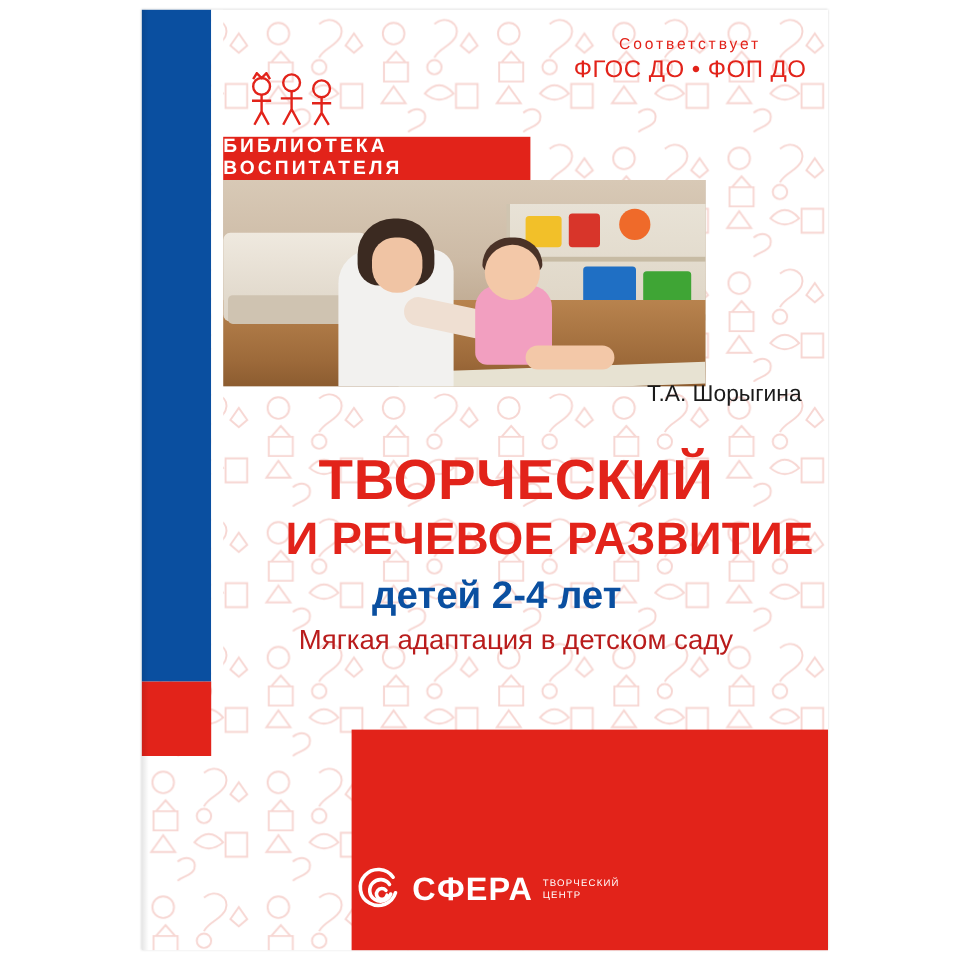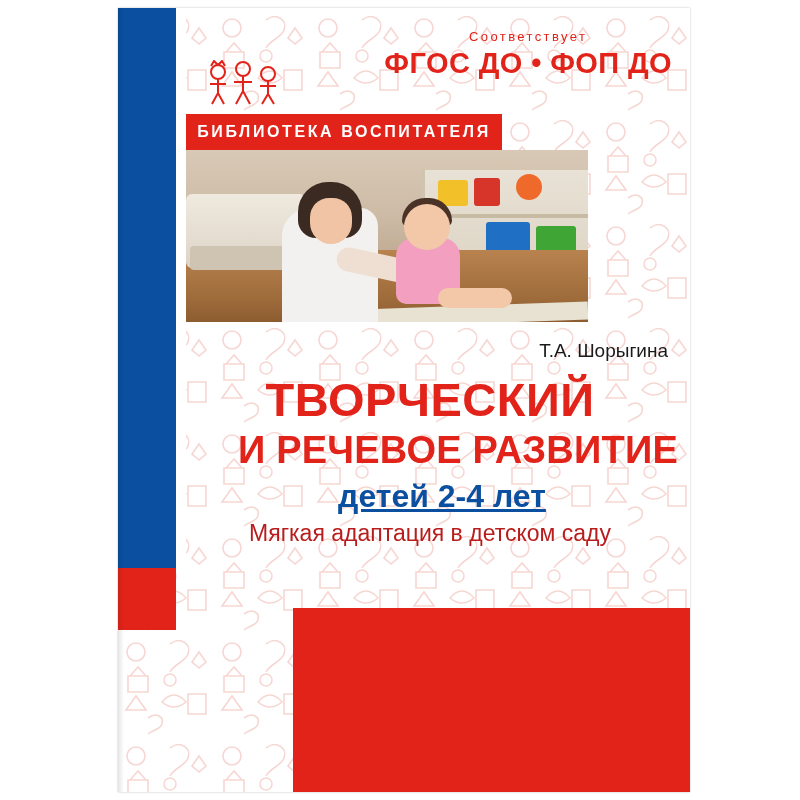--- a/index.html
+++ b/index.html
@@ -88,32 +88,32 @@
     text-align: center;
     color: #e2231a;
     line-height: 1.12;
   }
   #compliance .line1 {
     font-size: 13px;
     letter-spacing: 2.4px;
     font-weight: normal;
   }
   #compliance .line2 {
-    font-size: 29px;
-    font-weight: bold;
+    font-size: 20px;
+    font-weight: normal;
     letter-spacing: 0.4px;
     margin-top: 2px;
   }
 
   
   #series-badge {
     position: absolute;
     left: 68px;
     top: 106px;
-    width: 316px;
+    width: 256px;
     height: 36px;
     background: #e2231a;
     display: flex;
     align-items: center;
     justify-content: center;
   }
   #series-badge .txt {
     color: #ffffff;
     font-size: 16px;
     font-weight: bold;
@@ -205,21 +205,21 @@
   }
   #ph-mat {
     left: 146px; top: 156px; width: 256px; height: 18px;
     background: #e7e2d2; transform: rotate(-2deg);
   }
 
   
   #author {
     position: absolute;
     right: 22px;
-    top: 332px;
+    top: 310px;
     font-size: 19px;
     color: #1a1a1a;
   }
 
   
   #title-main {
     position: absolute;
     left: 64px;
     top: 368px;
     width: 496px;
@@ -234,28 +234,27 @@
   }
   #title-main .l2 {
     font-size: 38px;
     letter-spacing: 0.2px;
     line-height: 1.12;
     margin-top: 4px;
     text-align: right;
   }
   #subtitle-age {
     position: absolute;
-    left: 76px;
+    left: 48px;
     top: 470px;
     width: 496px;
     text-align: center;
     color: #0a4fa0;
     font-size: 32px;
     font-weight: bold;
-    text-decoration: underline;
   }
   #subtitle-note {
     position: absolute;
     left: 64px;
     top: 512px;
     width: 496px;
     text-align: center;
     color: #b91c1c;
     font-size: 23px;
   }
@@ -378,15 +377,29 @@
     <div id="author">Т.А. Шорыгина</div>
 
     <div id="title-main">
       <div class="l1">ТВОРЧЕСКИЙ</div>
       <div class="l2">И РЕЧЕВОЕ РАЗВИТИЕ</div>
     </div>
 
     <div id="subtitle-age">детей 2-4 лет</div>
     <div id="subtitle-note">Мягкая адаптация в детском саду</div>
 
+    <div id="publisher">
+      <svg id="pub-swirl" viewBox="0 0 46 46" aria-hidden="true">
+        <g fill="none" stroke="#ffffff" stroke-width="3" stroke-linecap="round">
+          <path d="M36 13 A15 15 0 1 0 38 26"></path>
+          <path d="M33 19 A9 9 0 1 0 34 27"></path>
+          <path d="M30 24 A4.5 4.5 0 1 0 31 28"></path>
+        </g>
+      </svg>
+      <span id="pub-name">СФЕРА</span>
+      <span id="pub-sub">
+        <span>ТВОРЧЕСКИЙ</span><br>
+        <span>ЦЕНТР</span>
+      </span>
+    </div>
 
   </div>
 </div>
 
 </body></html>

